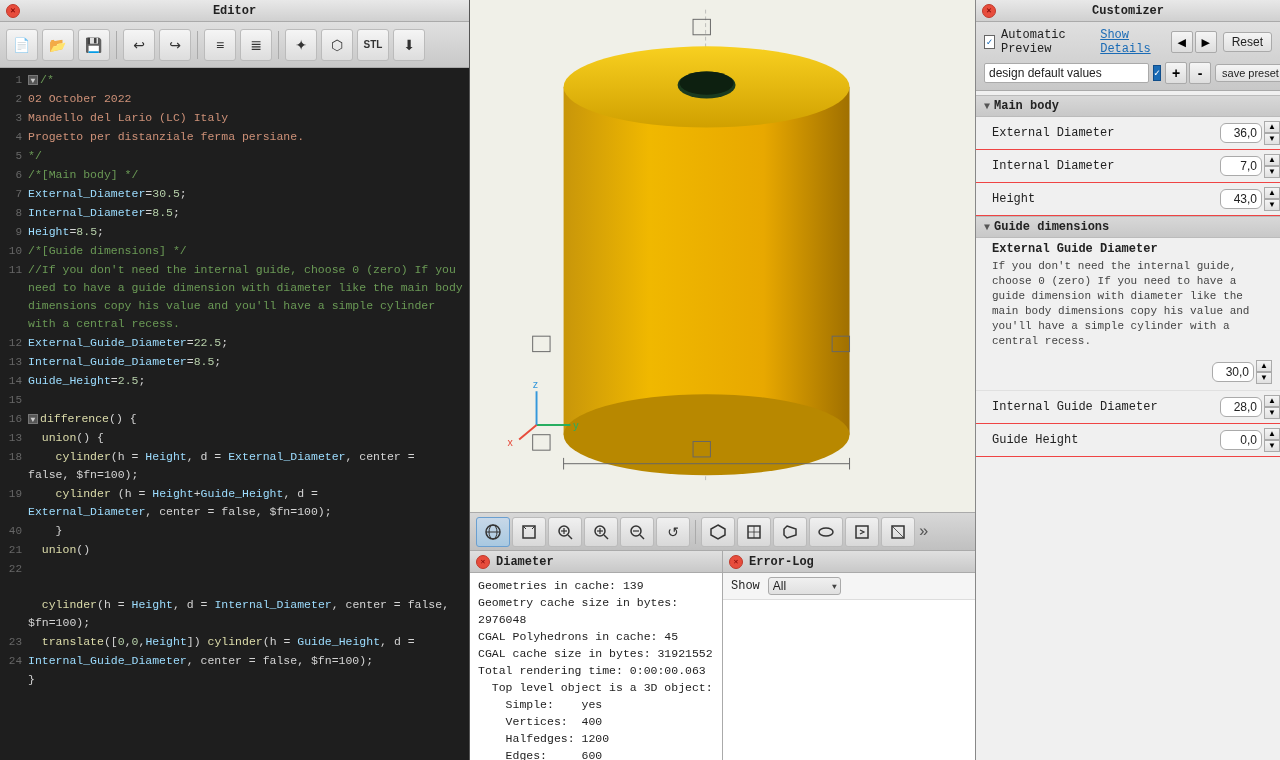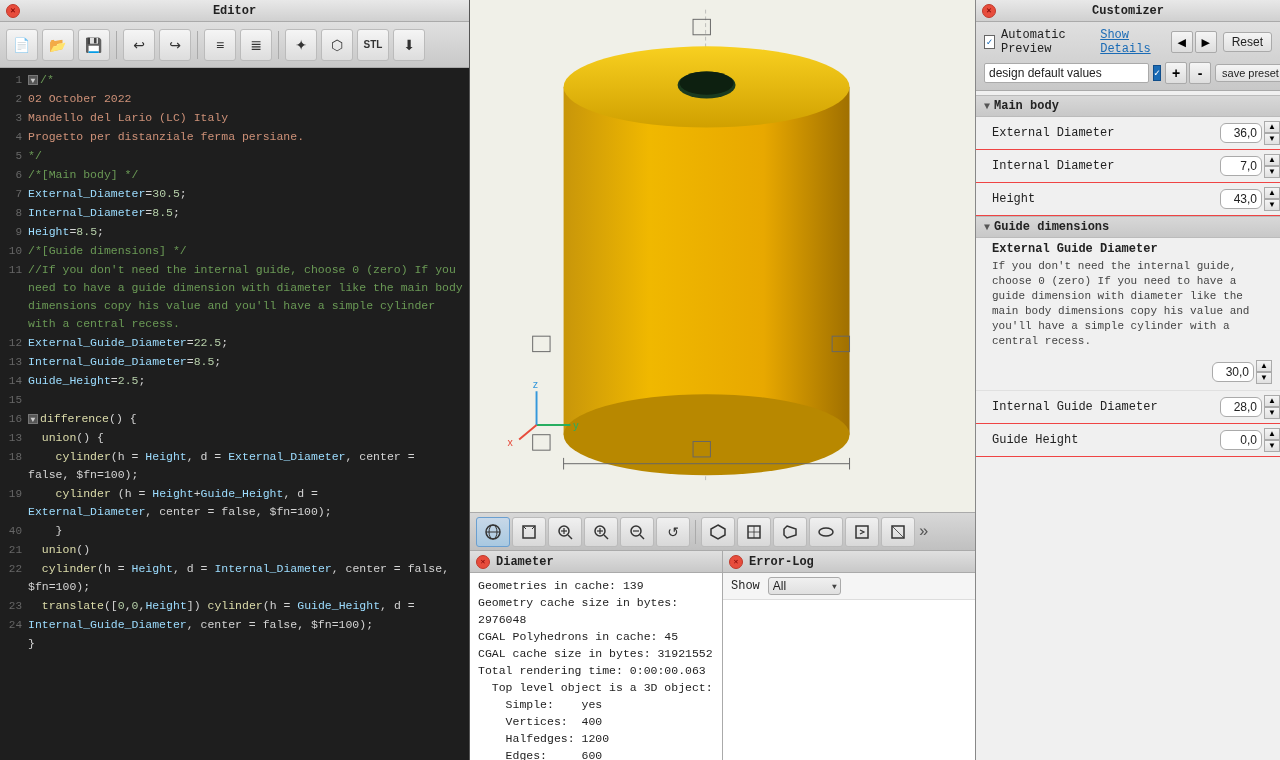--- a/index.html
+++ b/index.html
@@ -517,21 +517,21 @@
           <span class="line-content"><span style="color:#d4d4d4;">    }</span></span>
         </div>
 
         <div class="code-line">
           <span class="line-num">21</span>
           <span class="line-content">  <span style="color:#dcdcaa;">union</span><span style="color:#d4d4d4;">()</span></span>
         </div>
 
         <div class="code-line">
           <span class="line-num">22</span>
-          <span class="line-content" style="white-space:pre-wrap; word-break:break-word; width:420px;">  <span style="color:#dcdcaa;">cylinder</span><span style="color:#d4d4d4;">(h = </span><span style="color:#9cdcfe;">Height</span><span style="color:#d4d4d4;">, d = </span><span style="color:#9cdcfe;">Internal_Diameter</span><span style="color:#d4d4d4;">, center = false,</span>
+          <span class="line-content" style="white-space:pre-wrap; word-break:break-word; width:420px;margin-top:36px;">  <span style="color:#dcdcaa;">cylinder</span><span style="color:#d4d4d4;">(h = </span><span style="color:#9cdcfe;">Height</span><span style="color:#d4d4d4;">, d = </span><span style="color:#9cdcfe;">Internal_Diameter</span><span style="color:#d4d4d4;">, center = false,</span>
 <span style="color:#d4d4d4;">$fn=100);</span></span>
         </div>
 
         <div class="code-line">
           <span class="line-num">23</span>
           <span class="line-content" style="white-space:pre-wrap; word-break:break-word; width:420px;">  <span style="color:#dcdcaa;">translate</span><span style="color:#d4d4d4;">([</span><span style="color:#b5cea8;">0</span><span style="color:#d4d4d4;">,</span><span style="color:#b5cea8;">0</span><span style="color:#d4d4d4;">,</span><span style="color:#9cdcfe;">Height</span><span style="color:#d4d4d4;">]) </span><span style="color:#dcdcaa;">cylinder</span><span style="color:#d4d4d4;">(h = </span><span style="color:#9cdcfe;">Guide_Height</span><span style="color:#d4d4d4;">, d =</span></span>
         </div>
 
         <div class="code-line">
           <span class="line-num">24</span>

